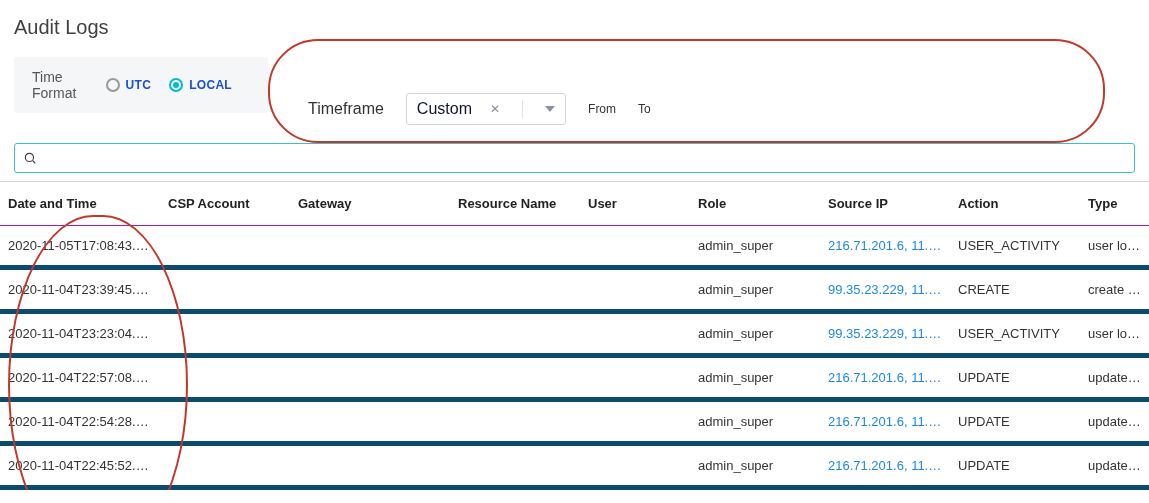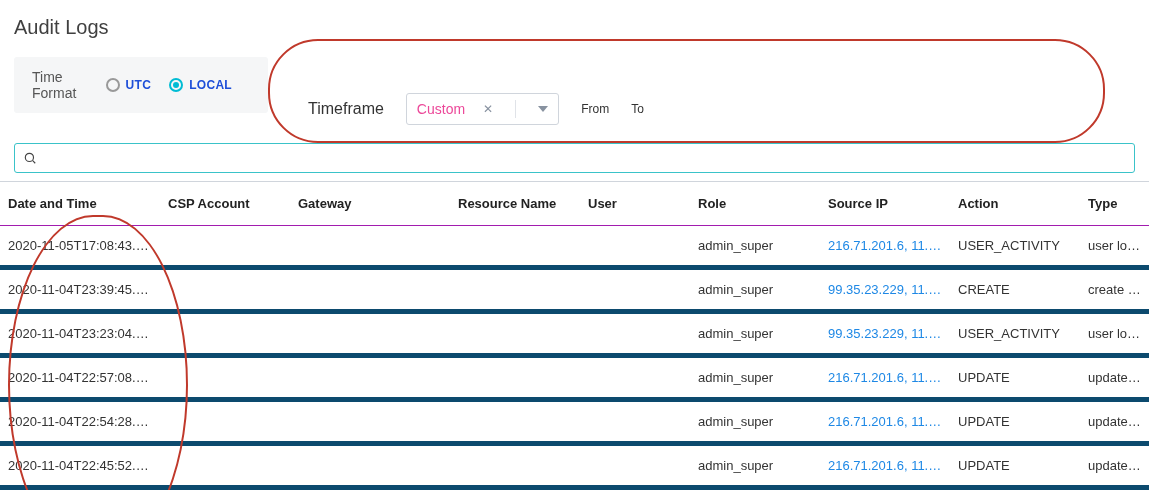--- a/index.html
+++ b/index.html
@@ -11,21 +11,21 @@
 .radio-wrap { display: flex; align-items: center; margin-right: 18px; cursor: pointer; }
 .radio-circle { width: 14px; height: 14px; border: 2px solid #999; border-radius: 50%; margin-right: 6px; position: relative; }
 .radio-circle.sel { border-color: #00bcd4; }
 .radio-circle.sel::after { content: ""; position: absolute; left: 2px; top: 2px; width: 6px; height: 6px; background: #00bcd4; border-radius: 50%; }
 .radio-label { font-size: 12px; font-weight: 600; color: #1d4ed8; letter-spacing: 0.3px; }
 .oval-group { position: relative; display: flex; align-items: center; flex: 1; }
 .oval { position: absolute; border: 2px solid #c0392b; border-radius: 50px; left: -10px; right: 30px; top: -18px; bottom: -18px; pointer-events: none; }
 .tf-inner { display: flex; align-items: center; padding: 0 30px; gap: 22px; width: 100%; margin-top: 36px; }
 .tf-title { font-size: 16px; color: #333; }
 .select-box { border: 1px solid #d0d5dc; border-radius: 3px; height: 32px; display: flex; align-items: center; padding: 0 10px; gap: 18px; background: #fff; cursor: pointer; }
-.select-text { font-size: 14px; color: #ec4899; }
+.select-text { font-size: 16px; color: #0f172a; }
 .sel-sep { width: 1px; height: 18px; background: #e0e3e8; margin: 0 4px; }
 .sel-x { color: #8892a0; font-size: 12px; }
 .chev { width: 0; height: 0; border-left: 5px solid transparent; border-right: 5px solid transparent; border-top: 6px solid #8892a0; }
 .date-field-wrap { display: flex; align-items: center; gap: 10px; }
 .date-label { font-size: 12px; color: #333; }
 .date-input-wrap { position: relative; }
 .date-input { border: none; border-bottom: 1px solid #bbb; padding: 6px 30px 6px 4px; font-size: 14px; color: #333; width: 180px; background: transparent; outline: none; }
 .cal-icon { position: absolute; right: 4px; top: 4px; color: #333; width: 16px; height: 16px; }
 .search-wrap { padding: 4px 14px 8px; }
 .search-bar { border: 1px solid #3ac3c9; border-radius: 3px; height: 30px; display: flex; align-items: center; padding: 0 8px; }

